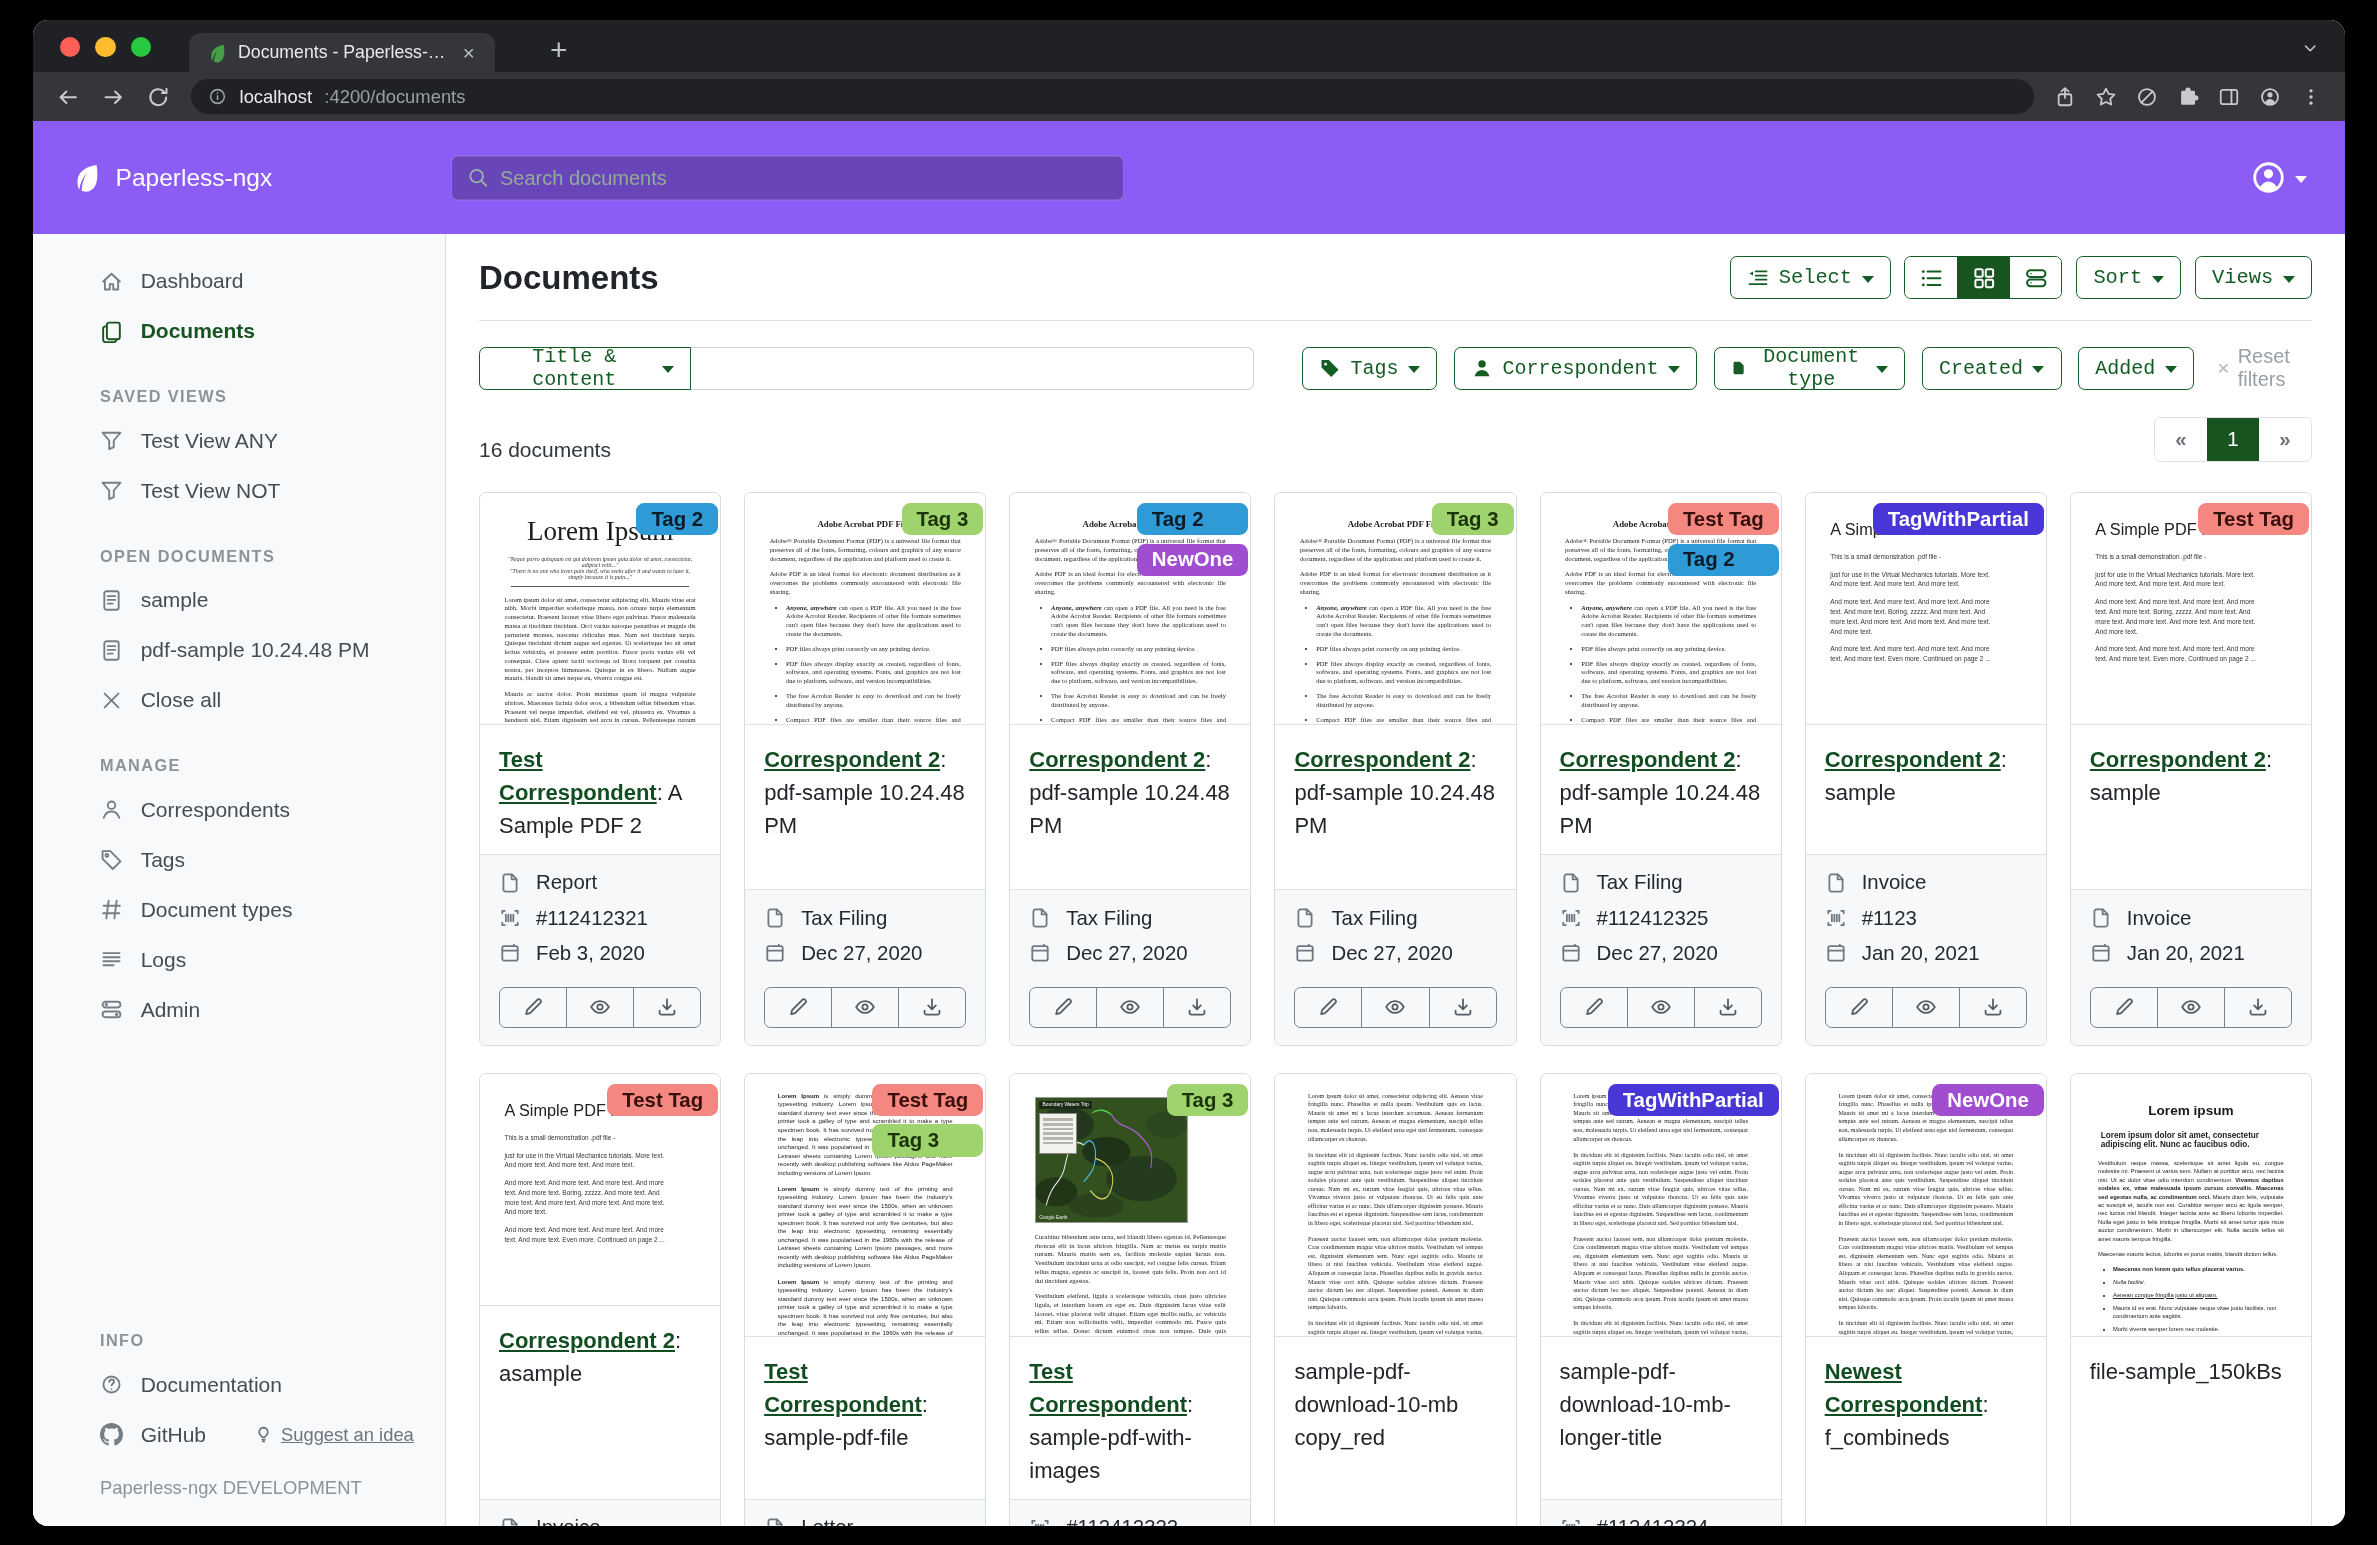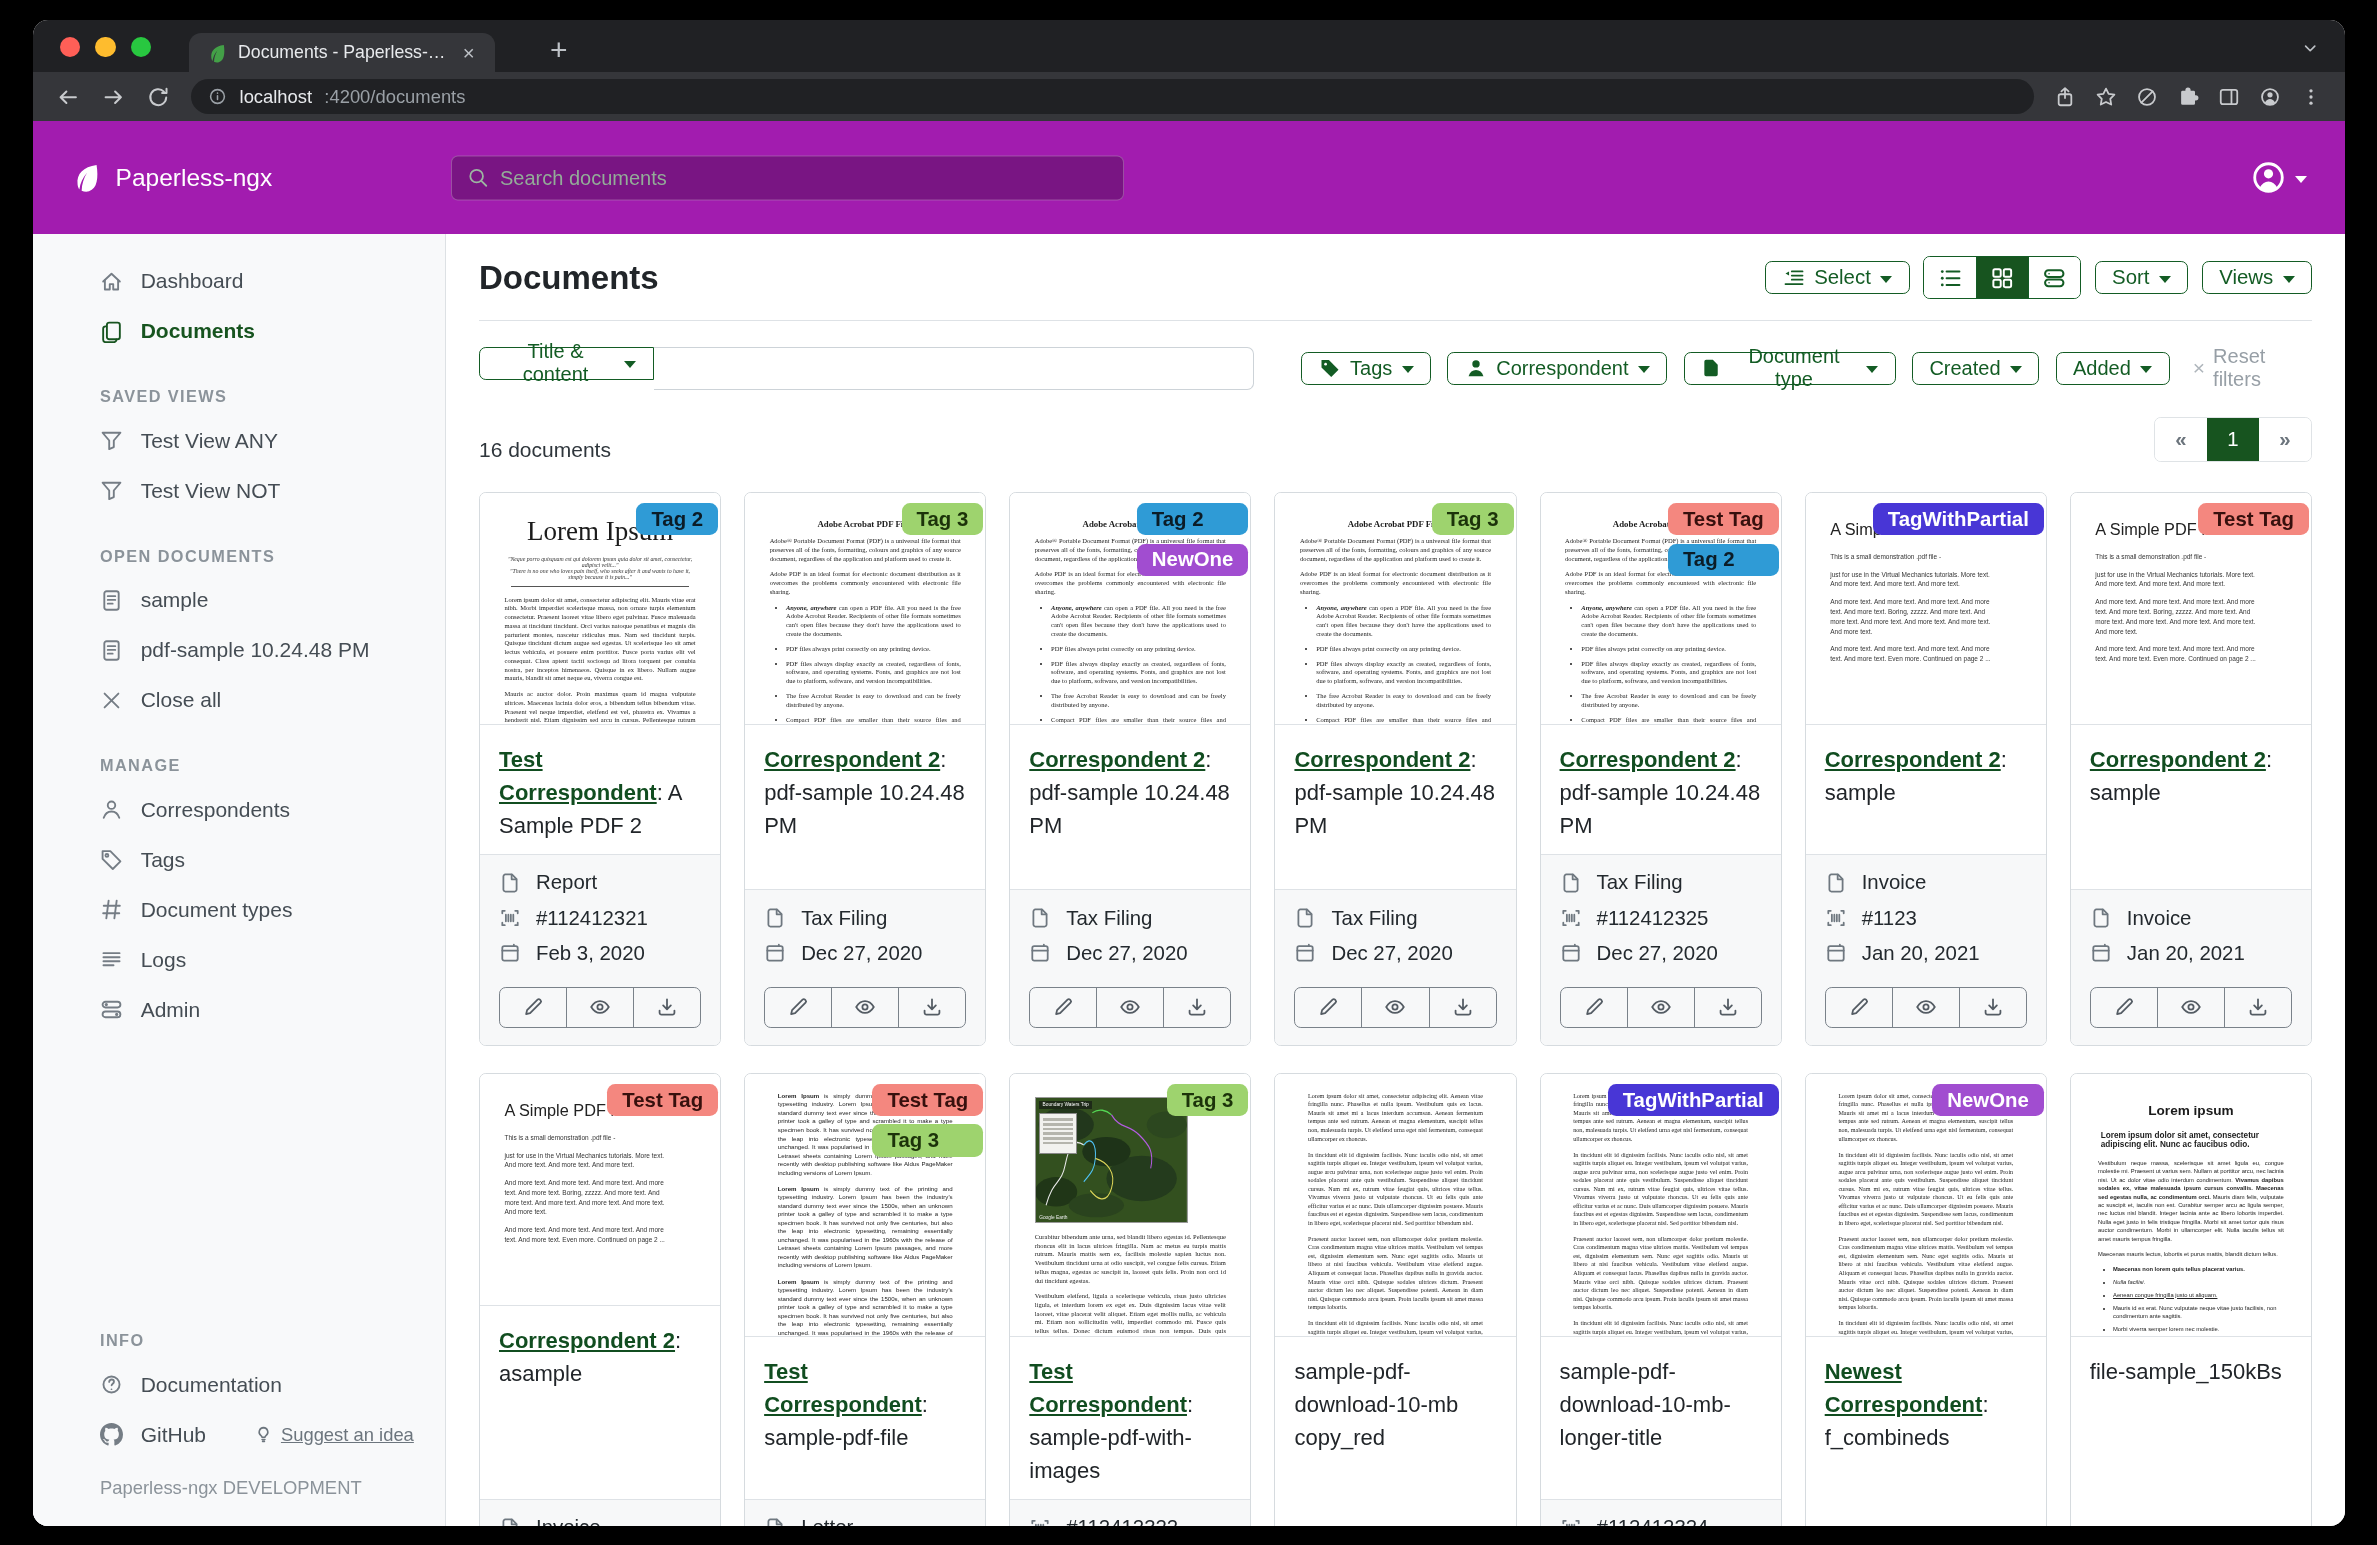--- a/index.html
+++ b/index.html
@@ -28,21 +28,21 @@
              padding:0 23px; gap:20.4px; flex:0 0 auto; }
   .navic { width:24.5px; height:24.5px; color:#c8cacd; flex:0 0 auto; }
   .urlpill { flex:1; height:35px; background:#202124; border-radius:17.7px; display:flex;
              align-items:center; padding:0 17.7px; gap:12.2px; font-size:18.4px; min-width:0; }
   .urlpill .inf { width:19px; height:19px; color:#9aa0a6; flex:0 0 auto; }
   .urlhost { color:#e8eaed; } .urlpath { color:#9aa0a6; }
   .chromeicons { display:flex; align-items:center; gap:19px; }
   .chromeicons span { width:22px; height:22px; color:#c8cacd; display:block; }
 
   
-  .appheader { height:113px; background:#a21caf; display:flex; align-items:center;
+  .appheader { height:113px; background:#8b5cf6; display:flex; align-items:center;
                padding:0 38px; position:relative; flex:0 0 auto; }
   .brand { display:flex; align-items:center; gap:13.6px; color:#fff; font-size:24.5px; font-weight:500; }
   .brand .leaf { width:31px; height:31px; color:#fff; }
   .searchwrap { position:absolute; left:418px; top:50%; transform:translateY(-50%);
                 width:673px; height:45px; background:rgba(0,0,0,.25);
                 border:1.4px solid rgba(255,255,255,.25); border-radius:6.8px;
                 display:flex; align-items:center; padding:0 15px; gap:11px; }
   .searchwrap .mag { width:22px; height:22px; color:#9cb5a1; flex:0 0 auto; }
   .searchwrap input { background:transparent; border:none; outline:none; color:#e7efe9;
                       font-size:20px; flex:1; font-family:inherit; }
@@ -66,23 +66,23 @@
   .suggest .icon { width:19px; height:19px; color:#6c757d; }
   .spacer { flex:1; }
   .sfoot { padding:17.7px 0 27px 67px; font-size:18.4px; color:#8b939a; }
 
   .main { flex:1; min-width:0; padding:0 33px; overflow:hidden; display:flex; flex-direction:column; }
 
   :root { --green:#135c24; --green-dark:#17541f; }
   .titlerow { display:flex; align-items:center; padding:22px 0 20.4px; border-bottom:0.7px solid #dee2e6; }
   .pagetitle { font-size:33px; font-weight:600; color:#212529; flex:1; }
   .controls { display:flex; align-items:center; gap:13.6px; }
-  .btn { display:inline-flex; align-items:center; gap:9.5px; height:33px; padding:0 16.3px;
+  .btn { display:inline-flex; align-items:center; gap:9.5px; height:43px; padding:0 16.3px;
          border:1.4px solid var(--green); border-radius:6.8px; color:var(--green);
-         font-size:20.4px; font-weight:500; background:#fff; }
+         font-size:20.4px; font-weight:500; background:#fff;font-family:Liberation Mono, monospace; }
   .btn .icon { width:22px; height:22px; }
   .caret { width:0; height:0; border-left:6.1px solid transparent; border-right:6.1px solid transparent;
            border-top:7.5px solid; margin-top:3.4px; }
   .seg { display:flex; height:43px; border:1.4px solid var(--green); border-radius:6.8px; overflow:hidden; }
   .seg .sbtn { width:52px; display:flex; align-items:center; justify-content:center;
                color:var(--green); background:#fff; border-left:1.4px solid var(--green); }
   .seg .sbtn:first-child { border-left:none; }
   .seg .sbtn.active { background:var(--green-dark); color:#fff; }
   .seg .icon { width:24.5px; height:24.5px; }
 

